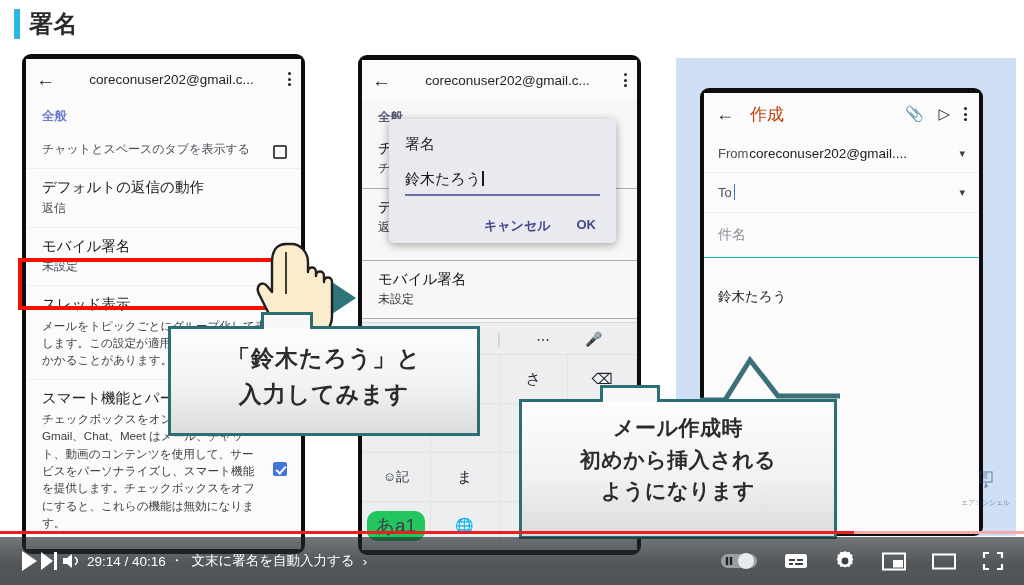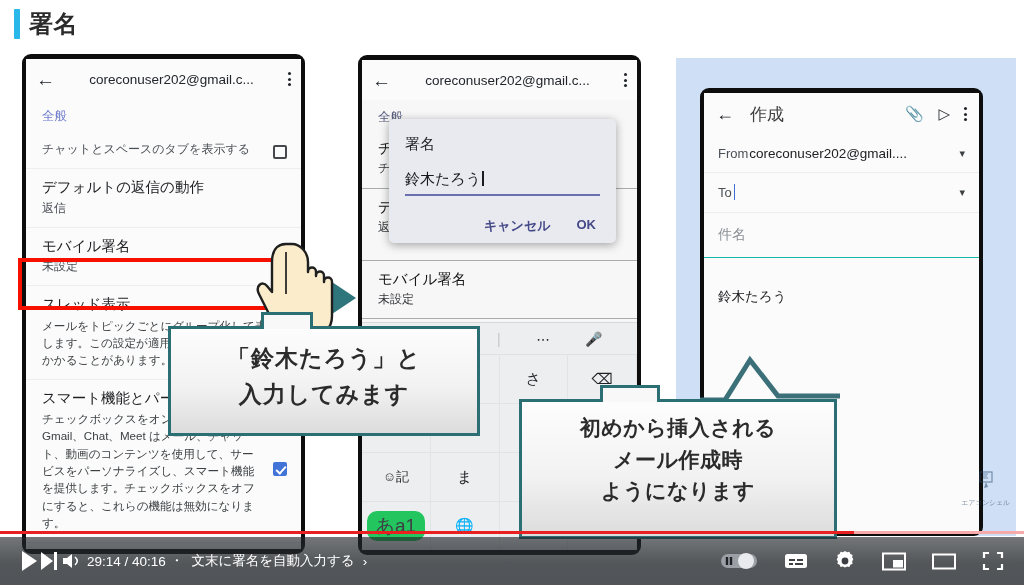--- a/index.html
+++ b/index.html
@@ -52,21 +52,21 @@
   }
   .appbar .back { font-size: 19px; color: #20242a; line-height: 1; }
   .appbar .acct {
     flex: 1; font-size: 13.5px; color: #22262c; text-align: center;
     white-space: nowrap; overflow: hidden;
   }
   .appbar .kebab { font-size: 16px; color: #20242a; letter-spacing: 0; }
   .kebab-dots { display:flex; flex-direction:column; gap:2.5px; align-items:center; }
   .kebab-dots i { width:3px; height:3px; background:#20242a; border-radius:50%; display:block; }
 
-  .sect-label { font-size: 12.5px; color: #6f7ccd; padding: 9px 16px 4px; }
+  .sect-label { font-size: 12.5px; color: #6f7ccd; padding: 9px 16px 4px; font-weight: bold; }
   .row {
     padding: 9px 16px 10px;
     border-bottom: 1px solid #eceef0;
     position: relative;
   }
   .row .r-title { font-size: 14.5px; color: #202124; line-height: 1.25; }
   .row .r-sub  { font-size: 12px; color: #4a4e55; margin-top: 3px; line-height: 1.45; }
   .row .r-body { font-size: 11.6px; color: #3c4043; margin-top: 3px; line-height: 1.5; }
   .cb {
     position: absolute; right: 14px; top: 16px;
@@ -145,21 +145,21 @@
   
   #p3wrap {
     position: absolute; left: 676px; top: 58px; width: 340px; height: 478px;
     background: #cfdff5;
   }
   #phone3 { left: 700px; top: 88px; width: 283px; height: 448px; }
   .c-appbar {
     display: flex; align-items: center; height: 42px; padding: 0 12px; gap: 10px;
     background: #fbfbfb;
   }
-  .c-appbar .ctitle { font-size: 17px; color: #404040; margin-left: 6px; flex: 1; }
+  .c-appbar .ctitle { font-size: 17px; color: #c2410c; margin-left: 6px; flex: 1; }
   .c-appbar .cicon { font-size: 15px; color: #1f2126; }
   .field-row {
     display: flex; align-items: center; gap: 1px;
     padding: 11px 14px; border-bottom: 1px solid #eceef0;
     font-size: 13.5px; color: #202124;
   }
   .field-row .lbl { color: #4a4e55; font-size: 13px; }
   .field-row .val { flex: 1; white-space: nowrap; overflow: hidden; }
   .field-row .chev { color: #3c4043; font-size: 11px; }
   .subject {
@@ -442,22 +442,22 @@
     <div class="notch" style="left:90px; width:52px;"></div>
     <div class="inner">
       <div class="c-line">「鈴木たろう」と</div>
       <div class="c-line">入力してみます</div>
     </div>
   </div>
 
   <div class="callout" id="callout2">
     <div class="notch" style="left:78px; width:60px;"></div>
     <div class="inner">
+      <div class="c-line">メール作成時</div>
       <div class="c-line">初めから挿入される</div>
-      <div class="c-line">メール作成時</div>
       <div class="c-line">ようになります</div>
     </div>
   </div>
 
   <div class="red-line">
     <div class="buffered"></div>
   </div>
 
   <div id="player">
     <div class="left">

